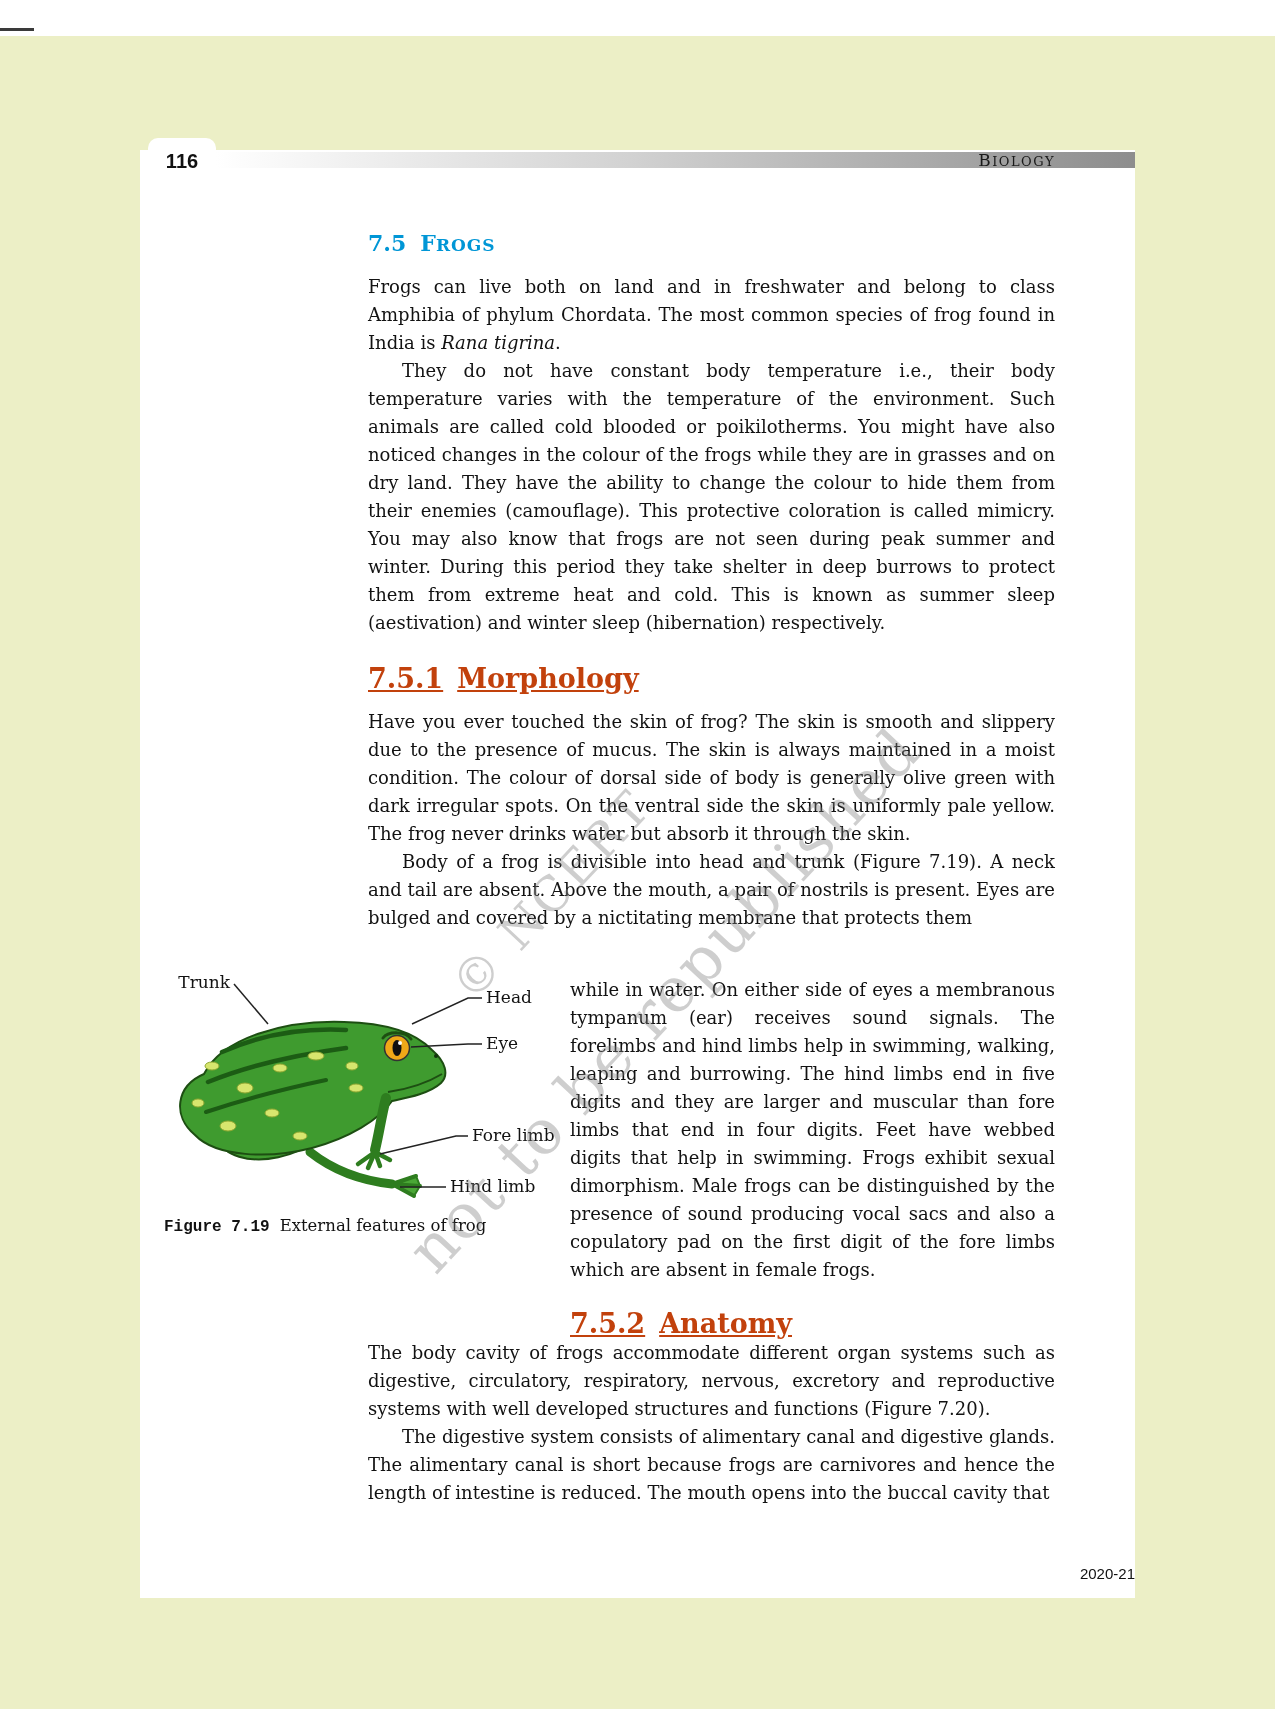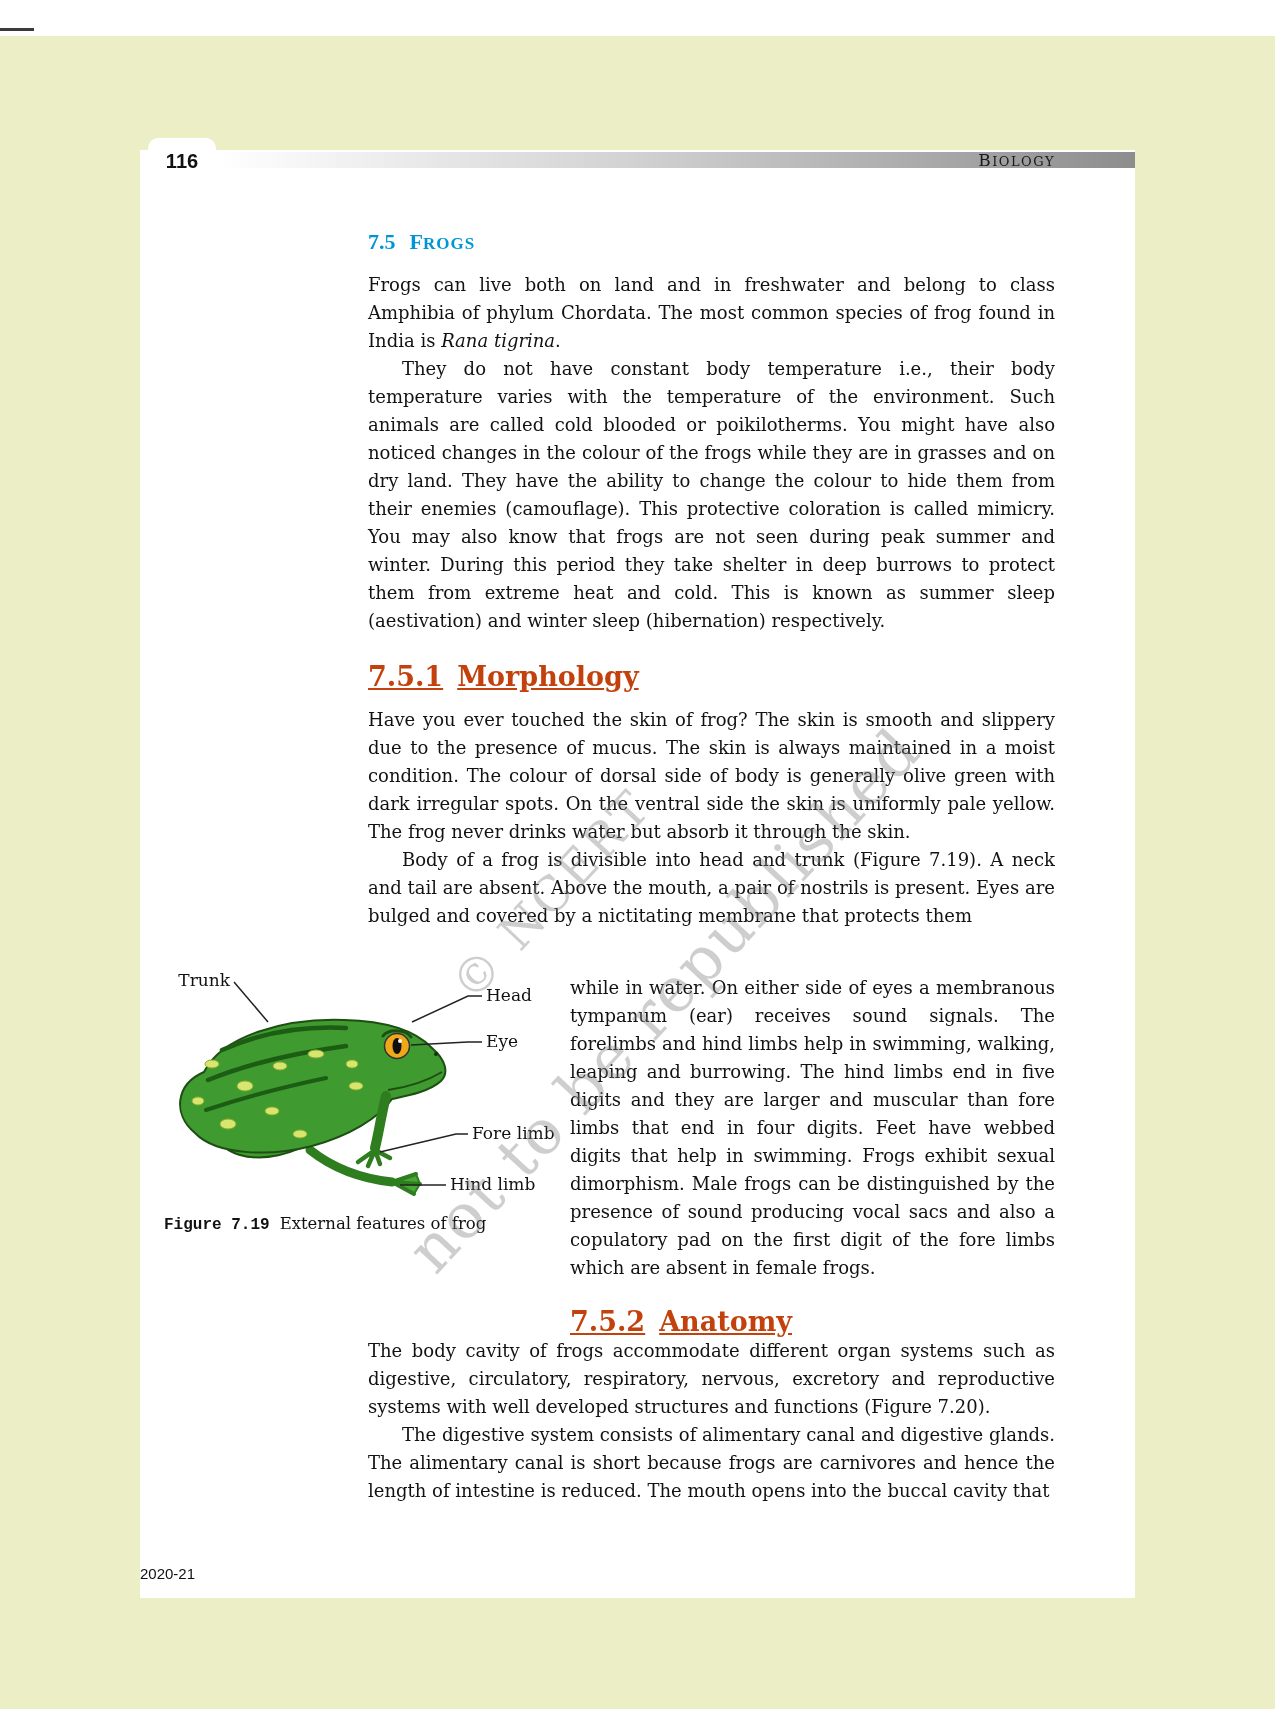--- a/index.html
+++ b/index.html
@@ -44,21 +44,21 @@
   }
   .book-title { color:#1a1a1a; letter-spacing:1.5px; white-space:nowrap; }
   .book-title .cap { font-size:17px; }
   .book-title .rest { font-size:13px; }
   
   .main {
     position:absolute; left:228px; top:0; width:687px;
   }
   .sec-head {
     margin:78px 0 16px 0;
-    color:#0096d6; font-weight:bold;font-family:Liberation Serif, serif;
+    color:#0096d6; font-weight:bold;
   }
   .sec-head .num { font-size:22px; }
   .sec-head .cap { font-size:22px; margin-left:14px; }
   .sec-head .rest { font-size:17px; letter-spacing:1px; }
   .sub-head {
     margin:26px 0 14px 0;
     color:#c2410c; font-weight:bold; font-size:27px;text-decoration:underline;
   }
   .sub-head .ht { margin-left:14px; }
   p.body {
@@ -76,21 +76,21 @@
     margin-top:4px; padding-left:14px;
     font-size:16.5px; color:#121212; white-space:nowrap;
   }
   .figcap-label { font-weight:bold; font-family:Liberation Mono, monospace; font-size:16px; }
   .figcap-text { margin-left:10px; }
   .after-fig { margin-top:14px; }
   svg text.fig-label { font-family:"DejaVu Serif", serif; font-size:17px; fill:#121212; }
   
   .footer {
     position:absolute; left:0; bottom:16px; width:100%;
-    text-align:left; font-family:"Liberation Sans", sans-serif;
+    text-align:right; font-family:"Liberation Sans", sans-serif;
     font-size:15px; color:#111;
   }
   
   .watermark {
     position:absolute; left:210px; top:630px; width:800px; height:640px;
     display:flex; flex-direction:column; align-items:center; justify-content:center;
     gap:90px;
     transform:rotate(-47deg);
     color:rgba(125,125,125,0.38);
     pointer-events:none;

